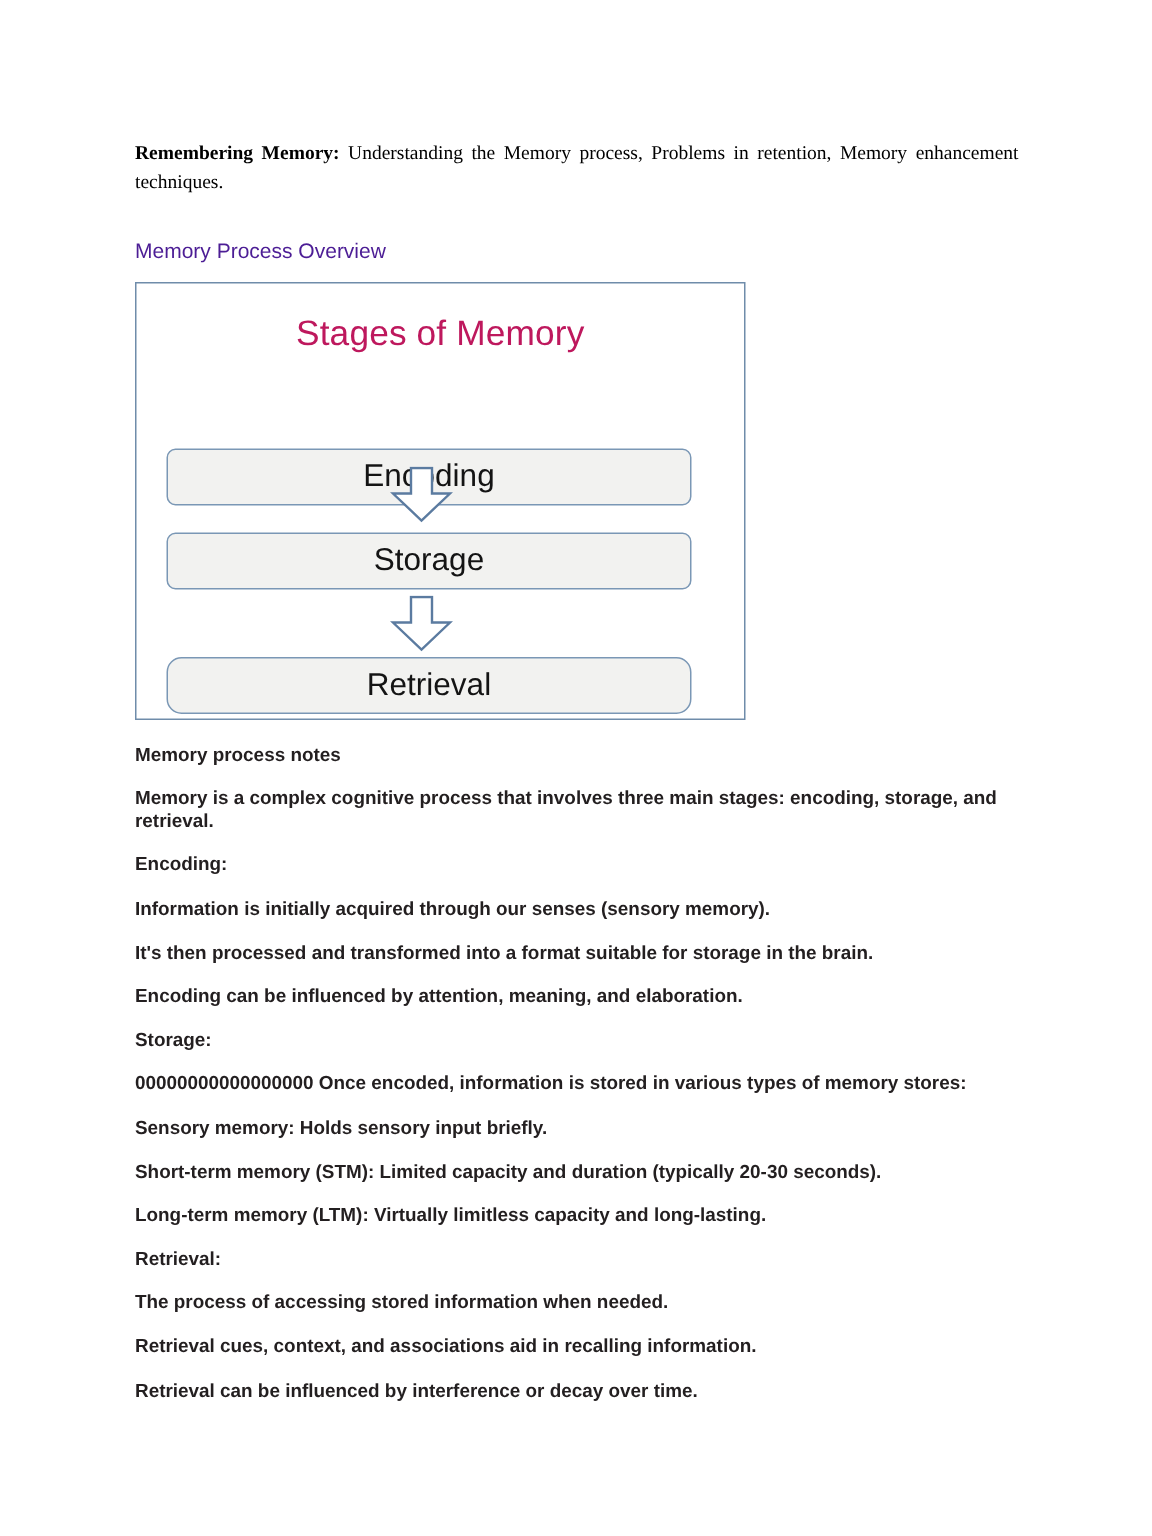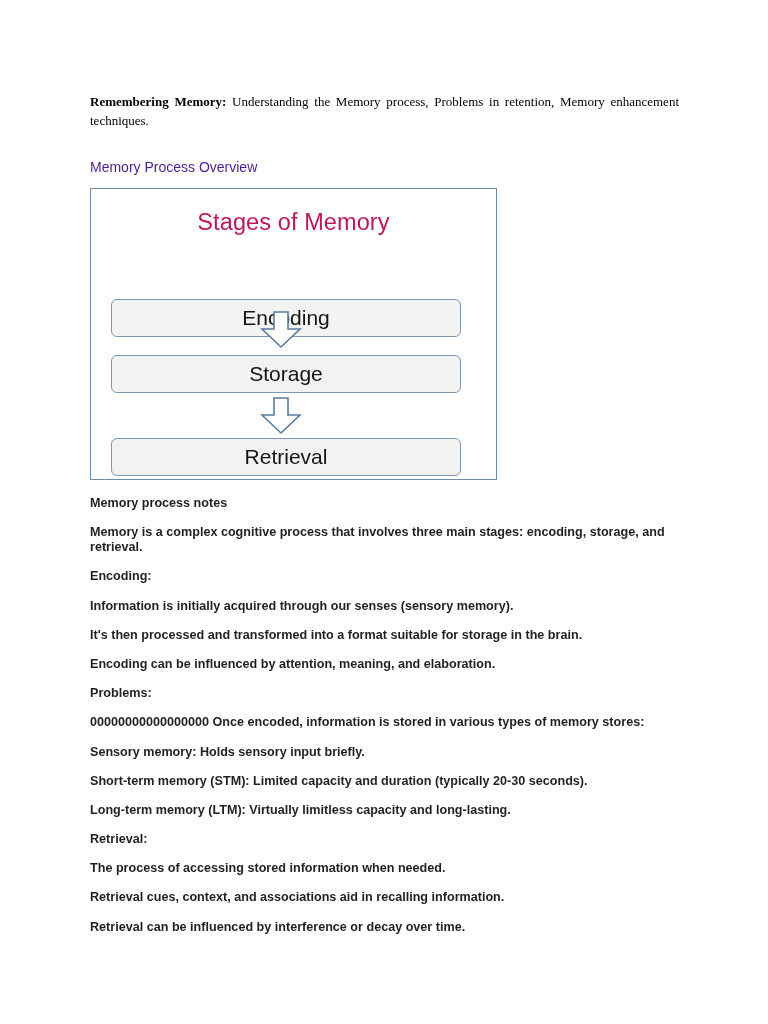--- a/index.html
+++ b/index.html
@@ -89,21 +89,21 @@
     top: 0;
     width: 100%;
     height: 38px;
     line-height: 36px;
     text-align: center;
     font-size: 21px;
     color: #141414;
   }
   .stage-encoding { top: 66px; margin-top: 44px; }
   .stage-storage  { top: 166px; padding-left: 14px; }
-  .stage-retrieval{ top: 249px; }
+  .stage-retrieval{ top: 249px; border-radius: 10px; }
 
   .flow-arrow {
     position: absolute;
     left: 169px;
     width: 42px;
     height: 38px;
   }
   .flow-arrow-1 { top: 122px; }
   .flow-arrow-2 { top: 208px; }
   .flow-arrow svg { display: block; width: 100%; height: 100%; }
@@ -167,21 +167,21 @@
 
   </div>
 
   <div class="body-block">
       <p>Memory process notes</p>
       <p>Memory is a complex cognitive process that involves three main stages: encoding, storage, and retrieval.</p>
       <p class="bold">Encoding:</p>
       <p>Information is initially acquired through our senses (sensory memory).</p>
       <p>It's then processed and transformed into a format suitable for storage in the brain.</p>
       <p>Encoding can be influenced by attention, meaning, and elaboration.</p>
-      <p class="bold">Problems:</p>
+      <p class="bold">Storage:</p>
       <p>00000000000000000 Once encoded, information is stored in various types of memory stores:</p>
       <p>Sensory memory: Holds sensory input briefly.</p>
       <p>Short-term memory (STM): Limited capacity and duration (typically 20-30 seconds).</p>
       <p>Long-term memory (LTM): Virtually limitless capacity and long-lasting.</p>
       <p class="bold">Retrieval:</p>
       <p>The process of accessing stored information when needed.</p>
       <p>Retrieval cues, context, and associations aid in recalling information.</p>
       <p>Retrieval can be influenced by interference or decay over time.</p>
     </div>
 

